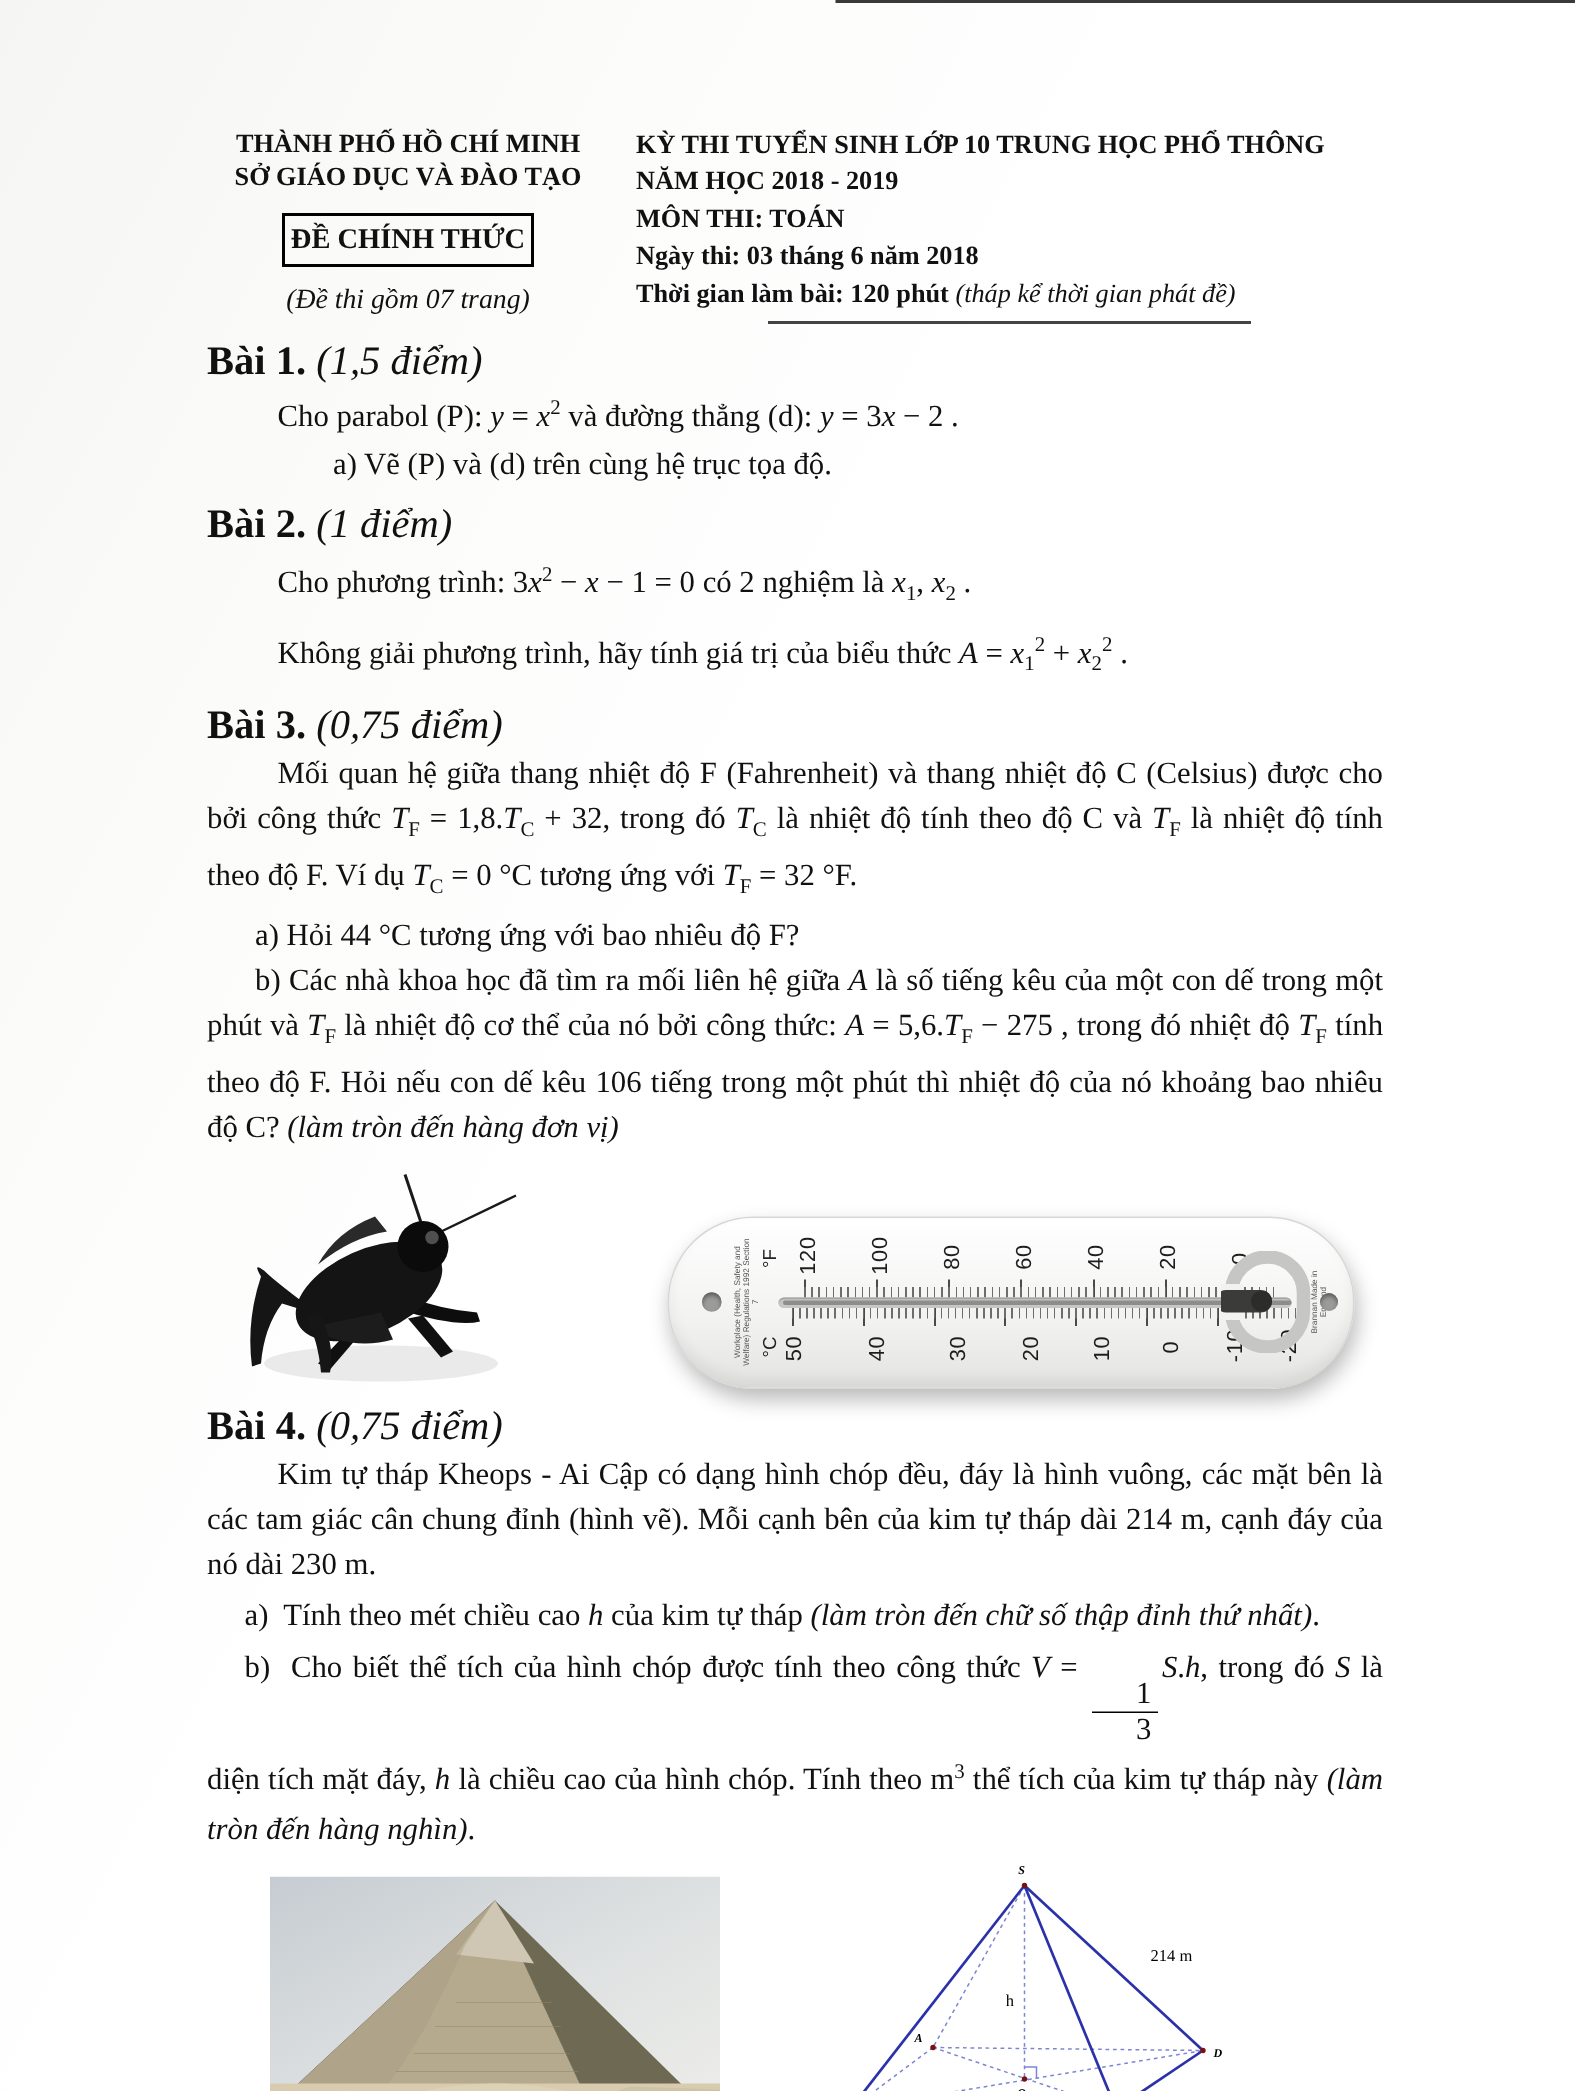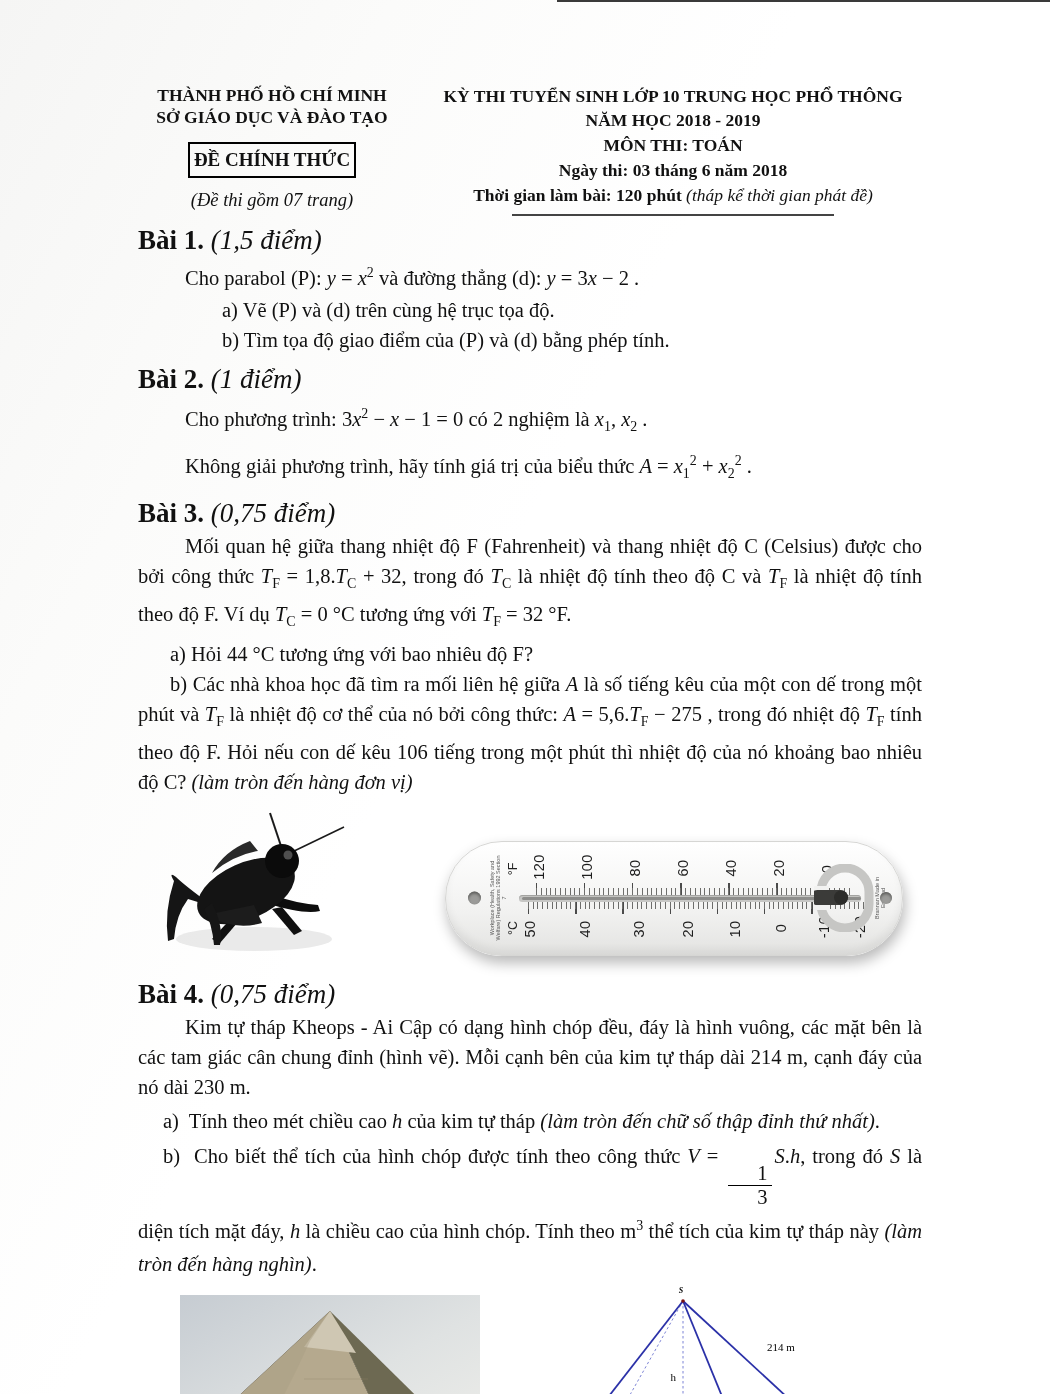--- a/index.html
+++ b/index.html
@@ -12,21 +12,21 @@
   .scan-edge{position:absolute;top:0;left:557px;right:0;height:2px;background:#3a3a3a;}
   .page{position:relative;padding:84px 128px 0 138px;}
 
   
   .header{display:flex;}
   .h-left{width:268px;text-align:center;flex-shrink:0;}
   .org{font-weight:bold;font-size:17.5px;line-height:22px;}
   .exam-box{display:inline-block;border:2px solid #000;padding:5px 4px;margin-top:14px;
     font-weight:bold;font-size:19px;}
   .pages-note{font-style:italic;font-size:18.5px;margin-top:12px;}
-  .h-right{flex:1;text-align:center;padding-left:18px;}
+  .h-right{flex:1;padding-left:18px;}
   .hr1{font-weight:bold;font-size:17.5px;line-height:24px;}
   .hrb{font-weight:bold;font-size:17.5px;line-height:25px;}
   .hr-time i{font-weight:normal;}
   .h-rule{width:322px;border-bottom:2px solid #444;margin:6px auto 0;}
 
   
   .prob-head{font-size:27px;margin-top:9px;}
   .prob-head b{font-weight:bold;}
   .prob-head i{font-style:italic;font-weight:normal;}
   .para{font-size:20.5px;line-height:30px;text-align:justify;}
@@ -93,21 +93,20 @@
       <div class="hrb">MÔN THI: TOÁN</div>
       <div class="hrb">Ngày thi: 03 tháng 6 năm 2018</div>
       <div class="hrb hr-time"><span>Thời gian làm bài: 120 phút </span><i>(tháp kể thời gian phát đề)</i></div>
       <div class="h-rule"></div>
     </div>
   </div>
 
   <div class="prob-head"><b>Bài 1.</b> <i>(1,5 điểm)</i></div>
   <div class="para ind47 mt2">Cho parabol (P): <i>y</i> = <i>x</i><sup>2</sup>  và đường thẳng (d): <i>y</i> = 3<i>x</i> − 2 .</div>
   <div class="item mt2">a) Vẽ (P) và (d) trên cùng hệ trục tọa độ.</div>
-  <div class="item">b) Tìm tọa độ giao điểm của (P) và (d) bằng phép tính.</div>
 
   <div class="prob-head"><b>Bài 2.</b> <i>(1 điểm)</i></div>
   <div class="para ind47 mt4">Cho phương trình: 3<i>x</i><sup>2</sup> − <i>x</i> − 1 = 0  có 2 nghiệm là <i>x</i><sub>1</sub>, <i>x</i><sub>2</sub> .</div>
   <div class="para ind47 mt4">Không giải phương trình, hãy tính giá trị của biểu thức <i>A</i> = <i>x</i><sub>1</sub><sup>2</sup> + <i>x</i><sub>2</sub><sup>2</sup> .</div>
 
   <div class="prob-head"><b>Bài 3.</b> <i>(0,75 điểm)</i></div>
   <div class="para ind47 mt2">Mối quan hệ giữa thang nhiệt độ F (Fahrenheit) và thang nhiệt độ C (Celsius) được cho bởi công thức <i>T</i><sub>F</sub> = 1,8.<i>T</i><sub>C</sub> + 32,  trong đó <i>T</i><sub>C</sub>  là nhiệt độ tính theo độ C  và <i>T</i><sub>F</sub> là nhiệt độ tính theo độ F. Ví dụ <i>T</i><sub>C</sub> = 0 °C tương ứng với <i>T</i><sub>F</sub> = 32 °F.</div>
   <div class="para ind32 mt2">a) Hỏi 44 °C tương ứng với bao nhiêu độ F?</div>
   <div class="para ind32">b) Các nhà khoa học đã tìm ra mối liên hệ giữa  <i>A</i>  là số tiếng kêu của một con dế trong một phút và <i>T</i><sub>F</sub>  là nhiệt độ cơ thể của nó bởi công thức:  <i>A</i> = 5,6.<i>T</i><sub>F</sub> − 275 , trong đó nhiệt độ <i>T</i><sub>F</sub>  tính theo độ F. Hỏi nếu con dế kêu 106 tiếng trong một phút thì nhiệt độ của nó khoảng bao nhiêu độ C? <i>(làm tròn đến hàng đơn vị)</i></div>
 
@@ -166,21 +165,21 @@
         <rect x="7" y="4" width="48" height="60" rx="24" fill="none" stroke="#c6c6c4" stroke-width="9"></rect>
         <rect x="0" y="22" width="15" height="24" fill="#f2f2f1"></rect>
         <rect x="-4" y="26" width="38" height="15" rx="7.5" fill="#3b3b39"></rect>
         <circle cx="27" cy="33.5" r="7" fill="#2c2c2a"></circle>
       </svg>
       <div class="t-abs t-brand">Brannan Made in England</div>
       <div class="t-abs t-hole" style="right:10px;top:50%;transform:translateY(-50%);width:12px;height:12px;"></div>
     </div>
   </div>
 
-  <div class="prob-head" style="margin-top:16px;"><b>Bài 4.</b> <i>(0,75 điểm)</i></div>
+  <div class="prob-head" style="margin-top:2px;"><b>Bài 4.</b> <i>(0,75 điểm)</i></div>
   <div class="para ind47 mt2">Kim tự tháp Kheops - Ai Cập có dạng hình chóp đều, đáy là hình vuông, các mặt bên là các tam giác cân chung đỉnh (hình vẽ). Mỗi cạnh bên của kim tự tháp dài 214 m, cạnh đáy của nó dài 230 m.</div>
   <div class="para ind25 mt4">a)&nbsp; Tính theo mét chiều cao  <i>h</i>  của kim tự tháp <i>(làm tròn đến chữ số thập đỉnh thứ nhất)</i>.</div>
   <div class="para ind25 mt4" style="line-height:33px;">b)&nbsp; Cho biết thể tích của hình chóp được tính theo công thức <i>V</i> = <span class="frac">
         <span class="fnum">1</span>
         <span class="fden">3</span>
       </span><i>S</i>.<i>h</i>,  trong đó <i>S</i>  là diện tích mặt đáy,  <i>h</i>  là chiều cao của hình chóp. Tính theo m<sup>3</sup> thể tích của kim tự tháp này <i>(làm tròn đến hàng nghìn)</i>.</div>
 
   <div class="figrow2">
 
     <svg class="pyr-photo" viewBox="0 0 300 168">

